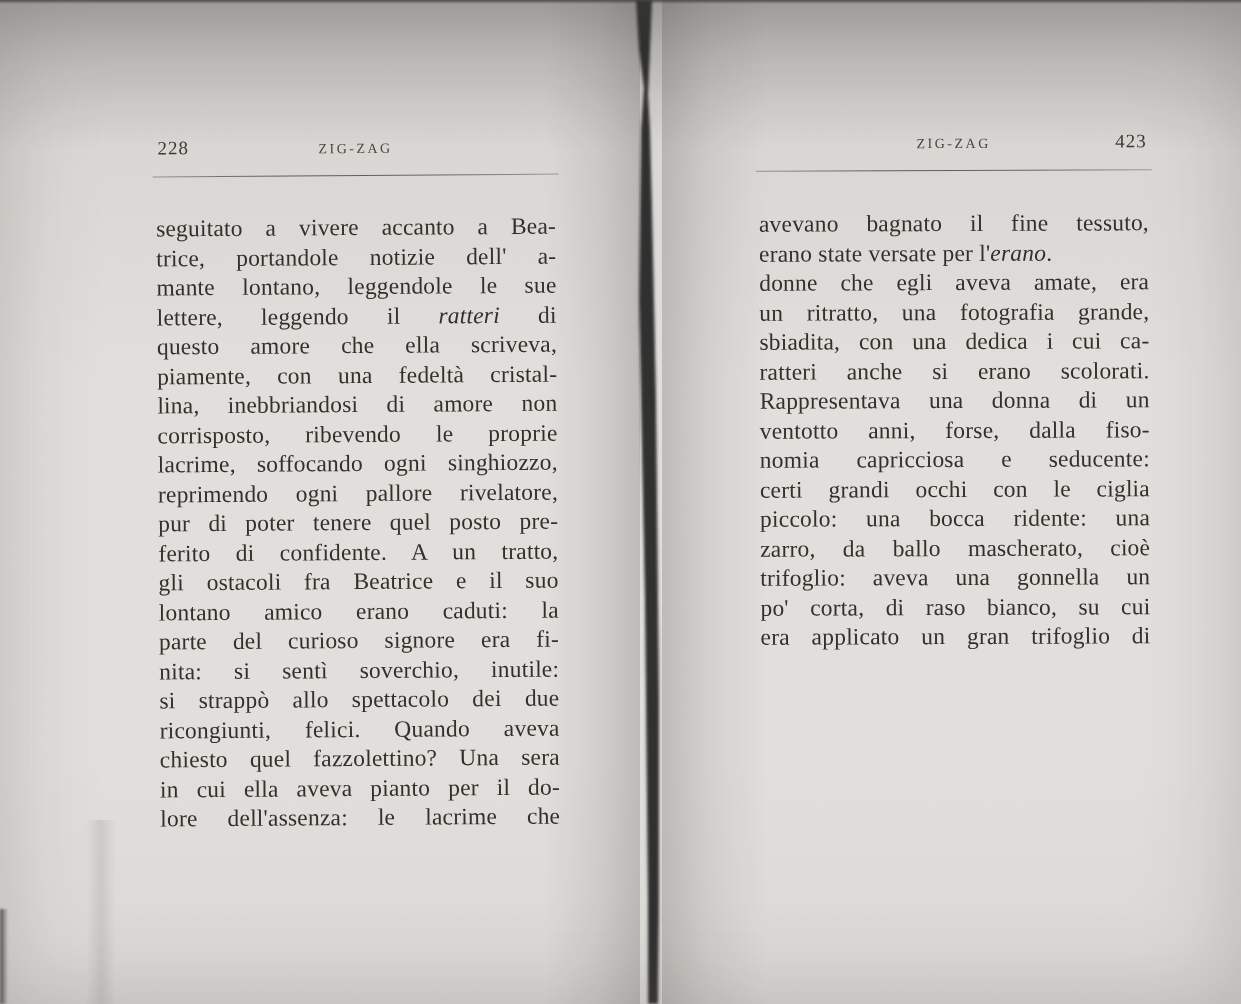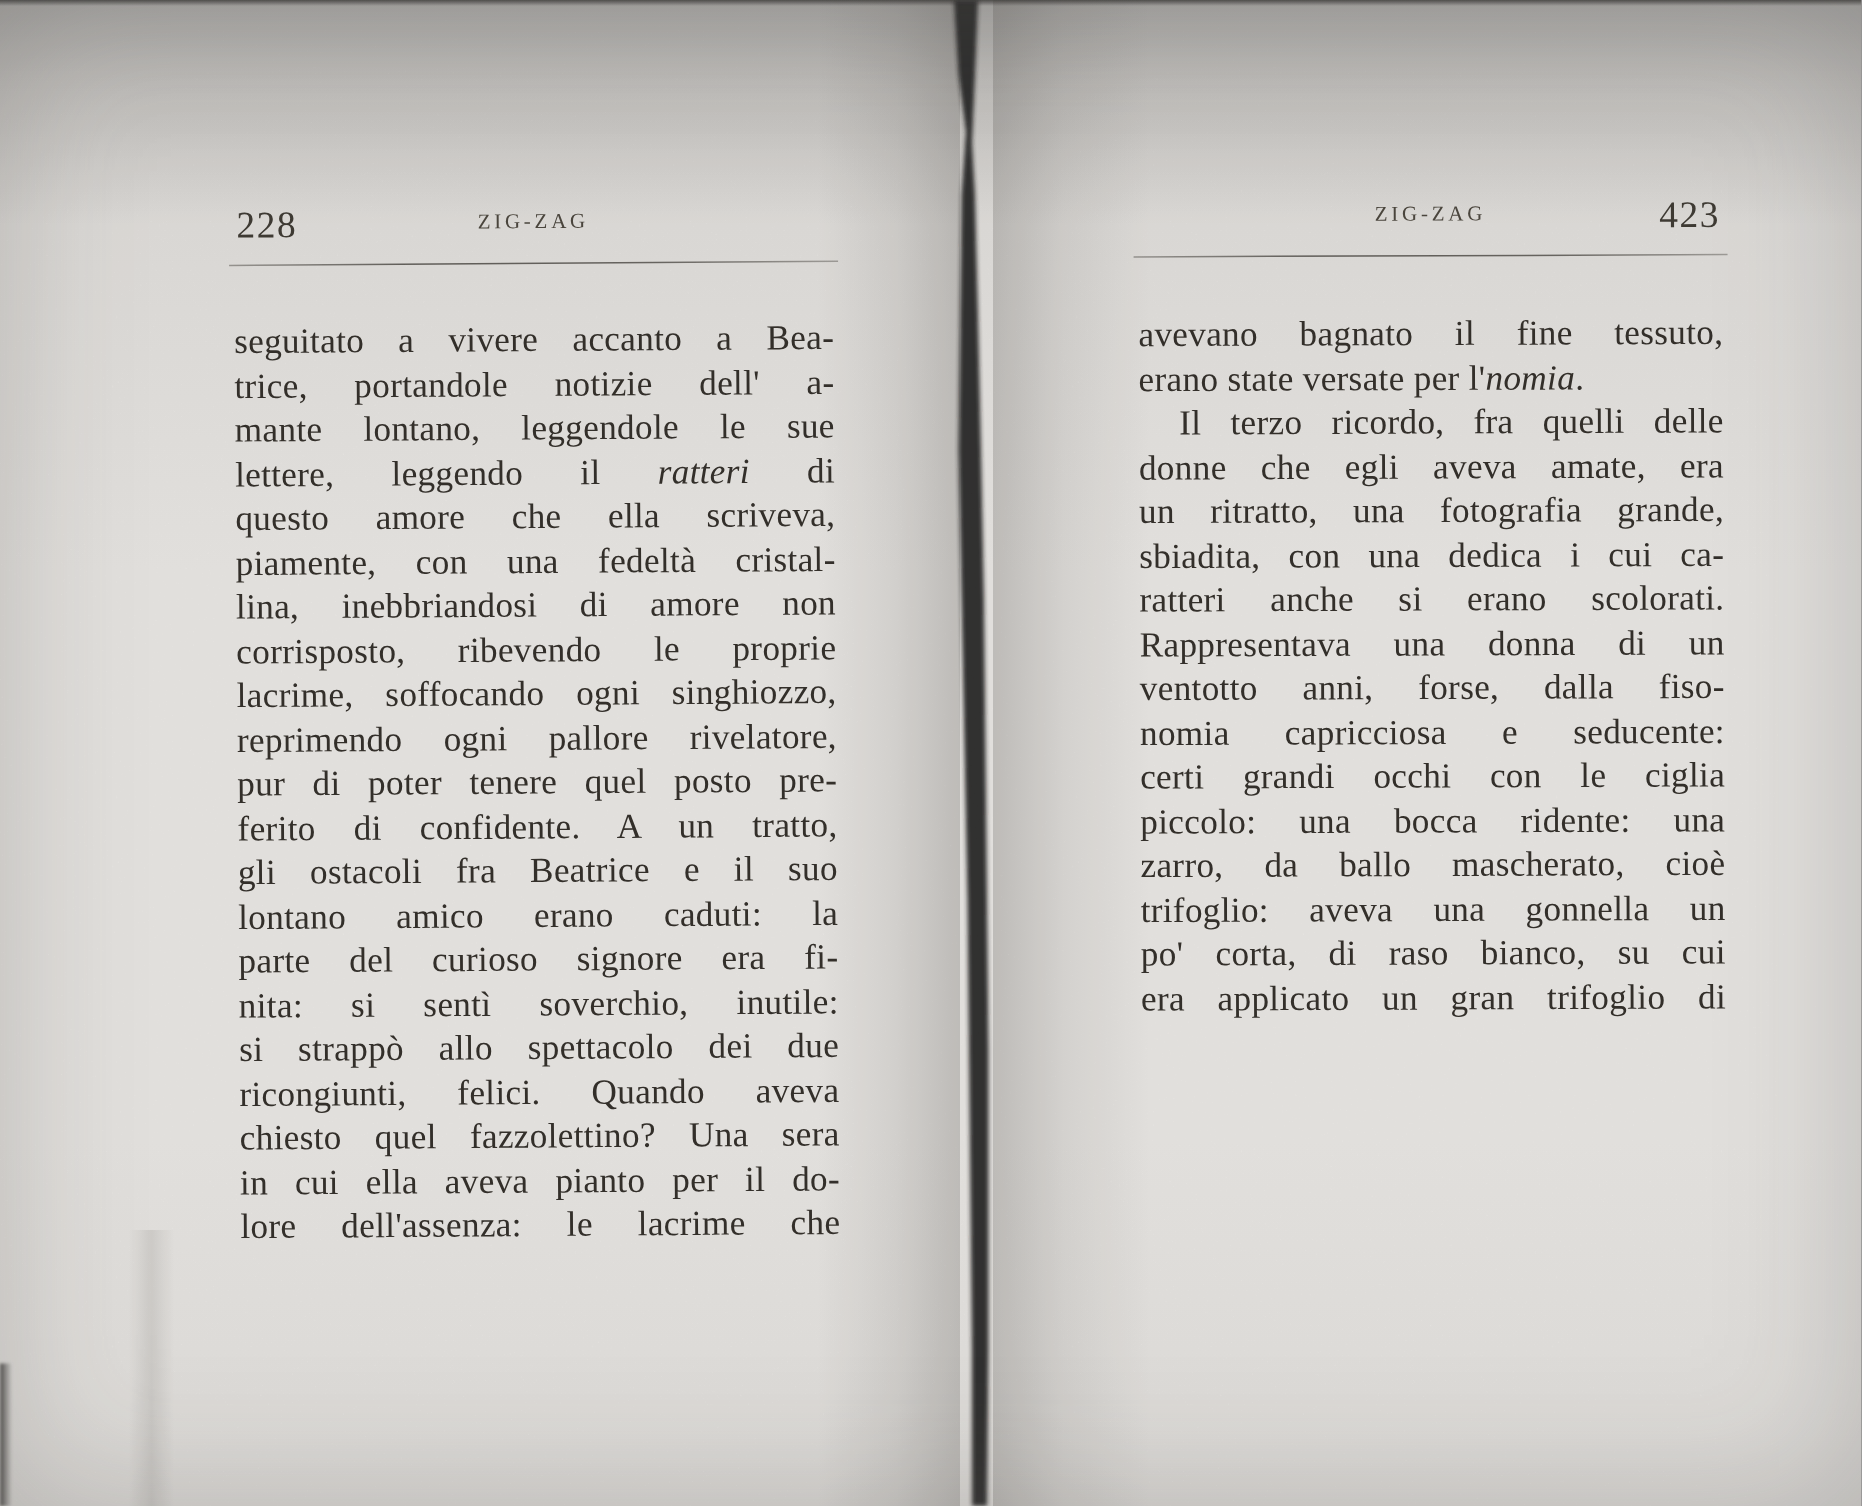--- a/index.html
+++ b/index.html
@@ -12,21 +12,21 @@
         #c6c5c3 0px, #d6d4d1 55px, #e2e0dd 150px,
         #eae8e5 380px, #eae8e5 760px, #e3e1de 1004px);
     font-family:"Liberation Serif","DejaVu Serif",serif;
     color:var(--ink,#2e2a25);
   }
   .page { position:absolute; top:0; height:1004px; }
   .page-left  { left:158px; width:400px; transform:rotate(-0.40deg); transform-origin:50% 50%; }
   .page-right { left:760px; width:390px; transform:rotate(-0.22deg); transform-origin:50% 50%; }
 
   .pagenum {
-    position:absolute; font-size:25px; letter-spacing:1px; color:#3a362f;
+    position:absolute; font-size:19px; letter-spacing:1px; color:#3a362f;
   }
   .pagenum-left  { top:136px; left:2px; }
   .pagenum-right { top:131px; right:2px; }
   .runhead {
     position:absolute; left:0; width:100%;
     text-align:center; font-size:14px; letter-spacing:2.5px; color:#474239;
   }
   .runhead-left  { top:141px; }
   .runhead-right { top:136px; }
   .head-rule {
@@ -104,22 +104,21 @@
         <div class="line just"><span>lore dell'assenza: le lacrime che</span></div>
       </div>
   </div>
 
   <div class="page page-right">
     <span class="pagenum pagenum-right">423</span>
     <span class="runhead runhead-right">ZIG-ZAG</span>
     <div class="head-rule rule-right"></div>
     <div class="textblock tb-right" id="right-lines">
         <div class="line just"><span>avevano bagnato il fine tessuto,</span></div>
-        <div class="line"><span>erano state versate per l'</span><span class="ital">nomia</span><span>.</span></div>
-        <div class="line just indent"><span>Il terzo ricordo, fra quelli delle</span></div>
+        <div class="line"><span>erano state versate per l'</span><span class="ital">erano</span><span>.</span></div>
         <div class="line just"><span>donne che egli aveva amate, era</span></div>
         <div class="line just"><span>un ritratto, una fotografia grande,</span></div>
         <div class="line just"><span>sbiadita, con una dedica i cui ca-</span></div>
         <div class="line just"><span>ratteri anche si erano scolorati.</span></div>
         <div class="line just"><span>Rappresentava una donna di un</span></div>
         <div class="line just"><span>ventotto anni, forse, dalla fiso-</span></div>
         <div class="line just"><span>nomia capricciosa e seducente:</span></div>
         <div class="line just"><span>certi grandi occhi con le ciglia</span></div>
         <div class="line just"><span>piccolo: una bocca ridente: una</span></div>
         <div class="line just"><span>zarro, da ballo mascherato, cioè</span></div>

